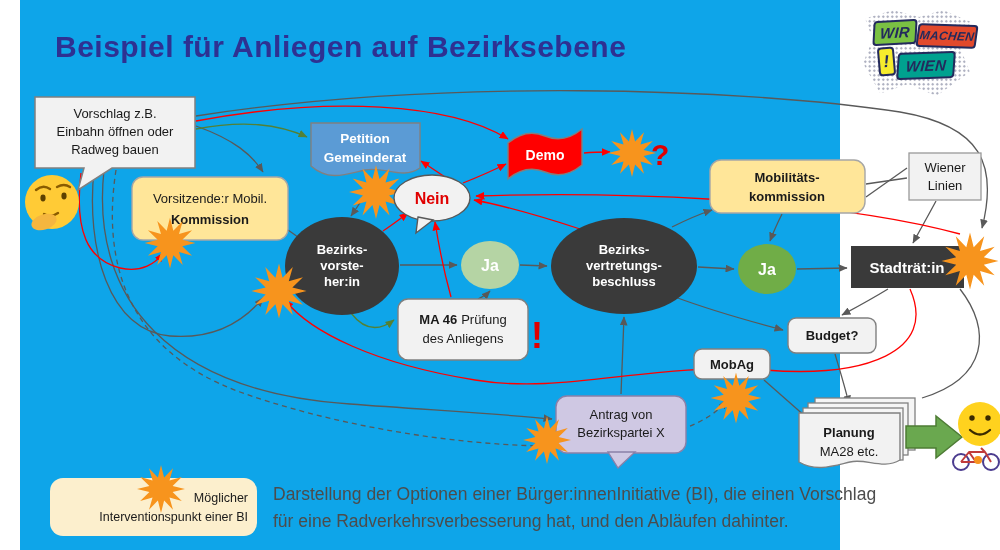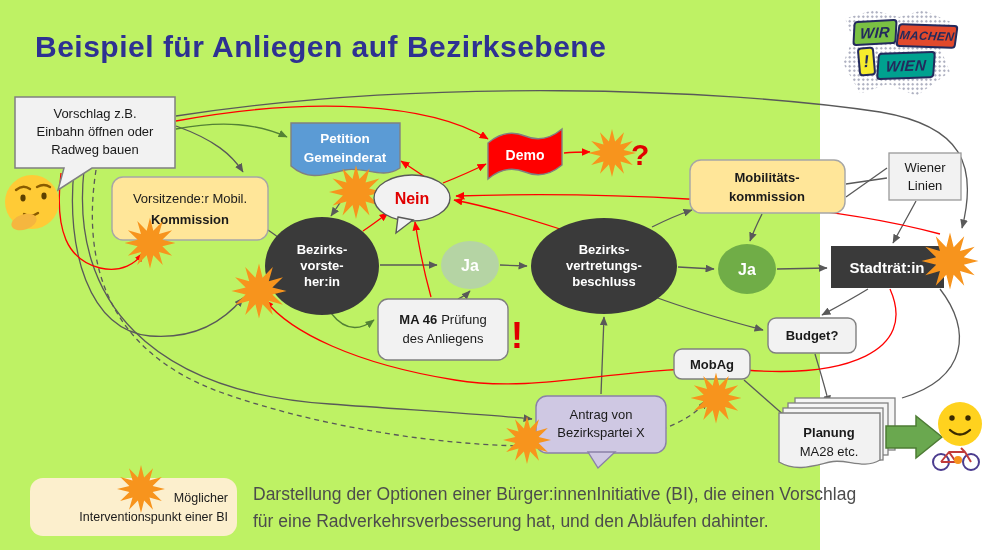--- a/index.html
+++ b/index.html
@@ -1,17 +1,17 @@
 <!DOCTYPE html>
 <html><head>
 <meta charset="utf-8">
 <style>
   html,body{margin:0;padding:0;background:#fff;width:1000px;height:550px;overflow:hidden;
     font-family:"Liberation Sans",sans-serif;}
-  .stage{position:relative;width:820px;height:550px;background:#bef264;}
+  .stage{position:relative;width:820px;height:550px;background:#0ea5e9;margin-left:20px;}
   svg text{font-family:"Liberation Sans",sans-serif;}
   .tm{text-anchor:middle;}
   .title-t{font-size:30px;font-weight:bold;fill:#2e3192;letter-spacing:.5px;}
   .node-t{font-size:13px;fill:#1a1a1a;}
   .node-tb{font-size:13px;font-weight:bold;fill:#1a1a1a;}
   .white-b{fill:#ffffff;font-weight:bold;}
   .cap-t{font-size:17.5px;fill:#4c4c4c;}
   .leg-t{font-size:12.5px;fill:#1a1a1a;text-anchor:end;}
   
   .logo{position:absolute;left:843px;top:10px;width:108px;height:86px;}

